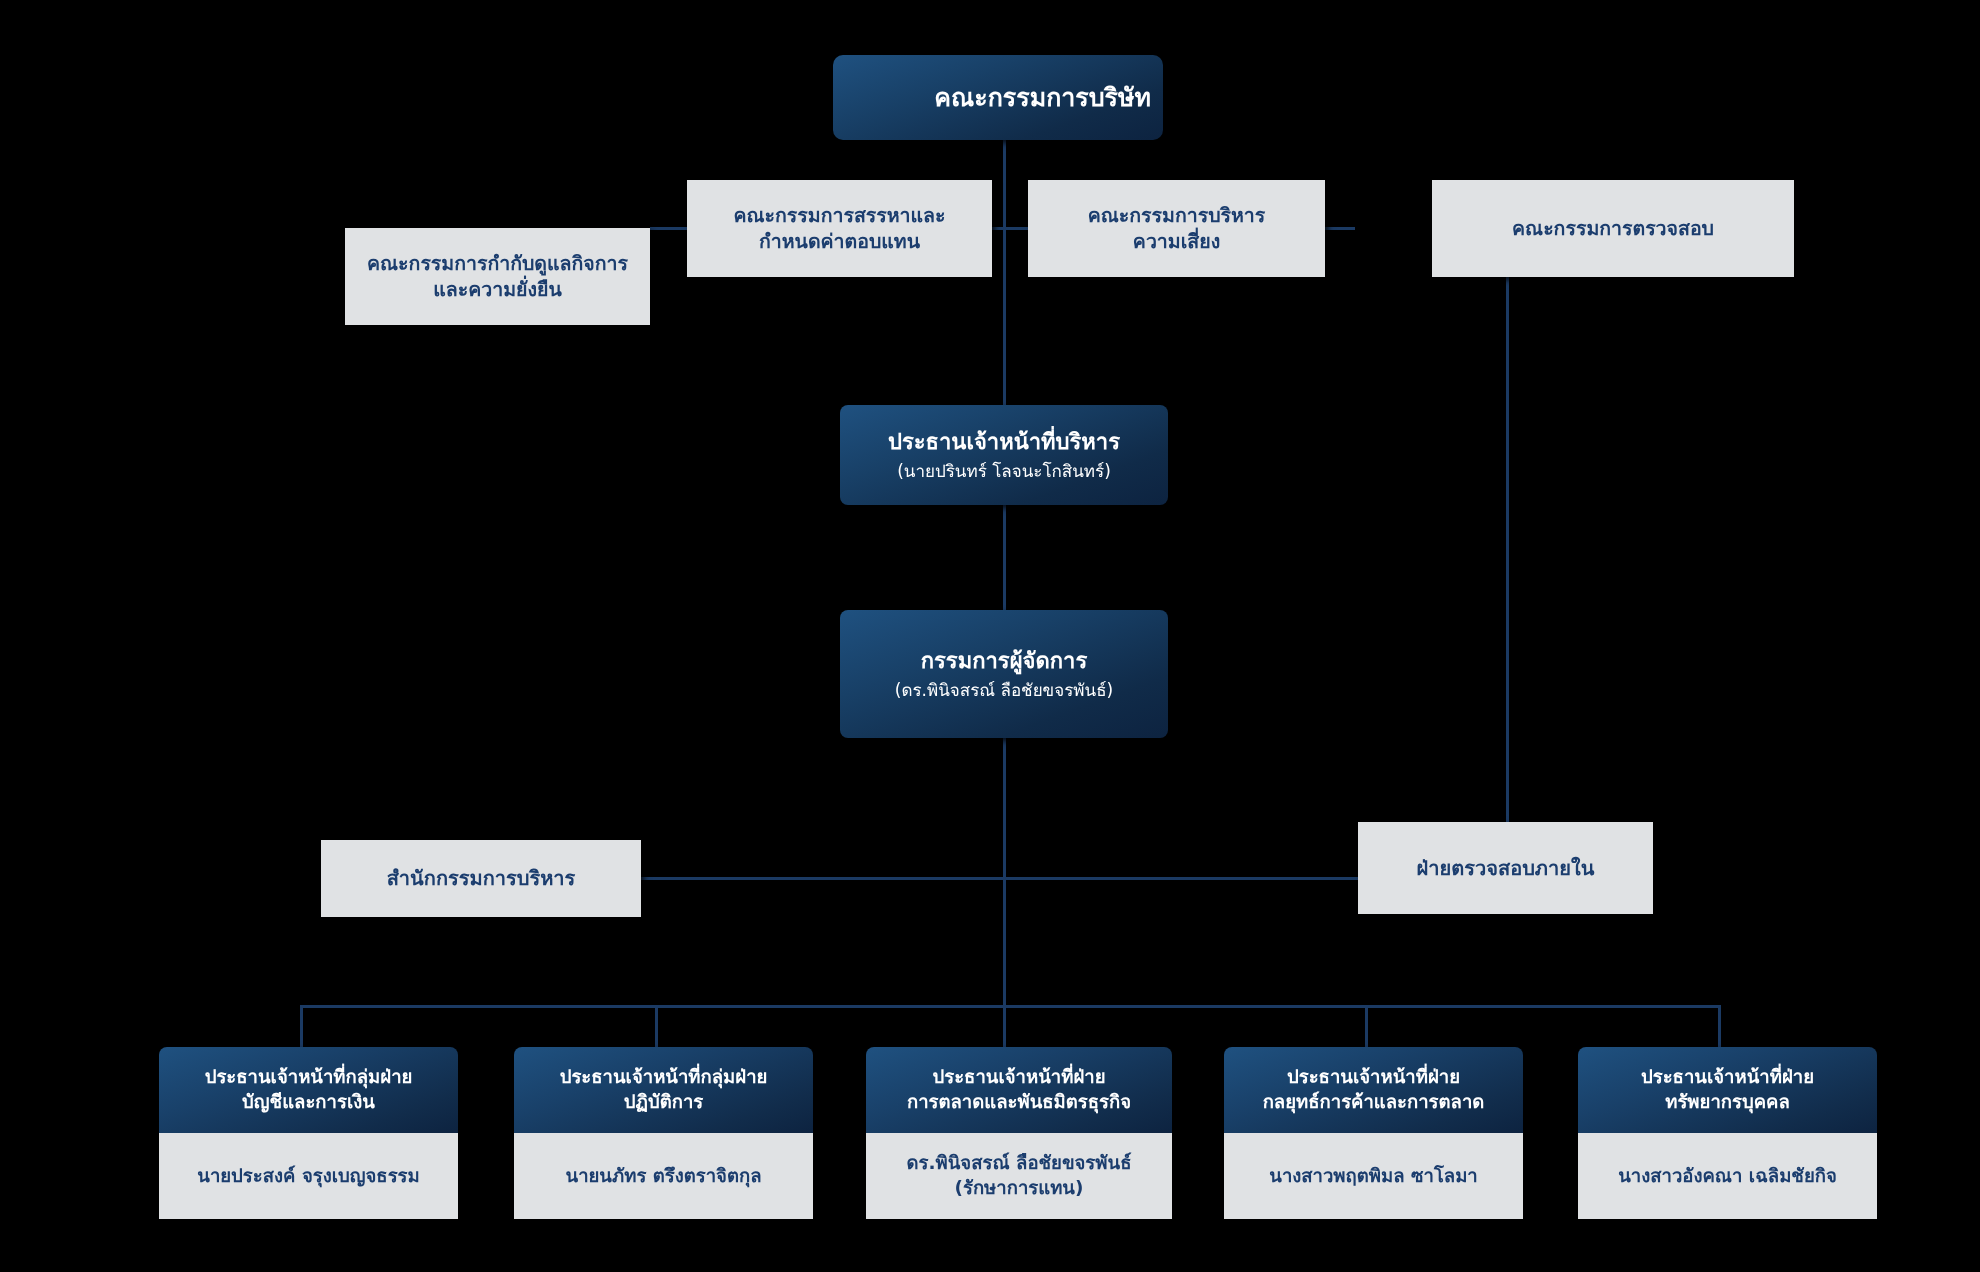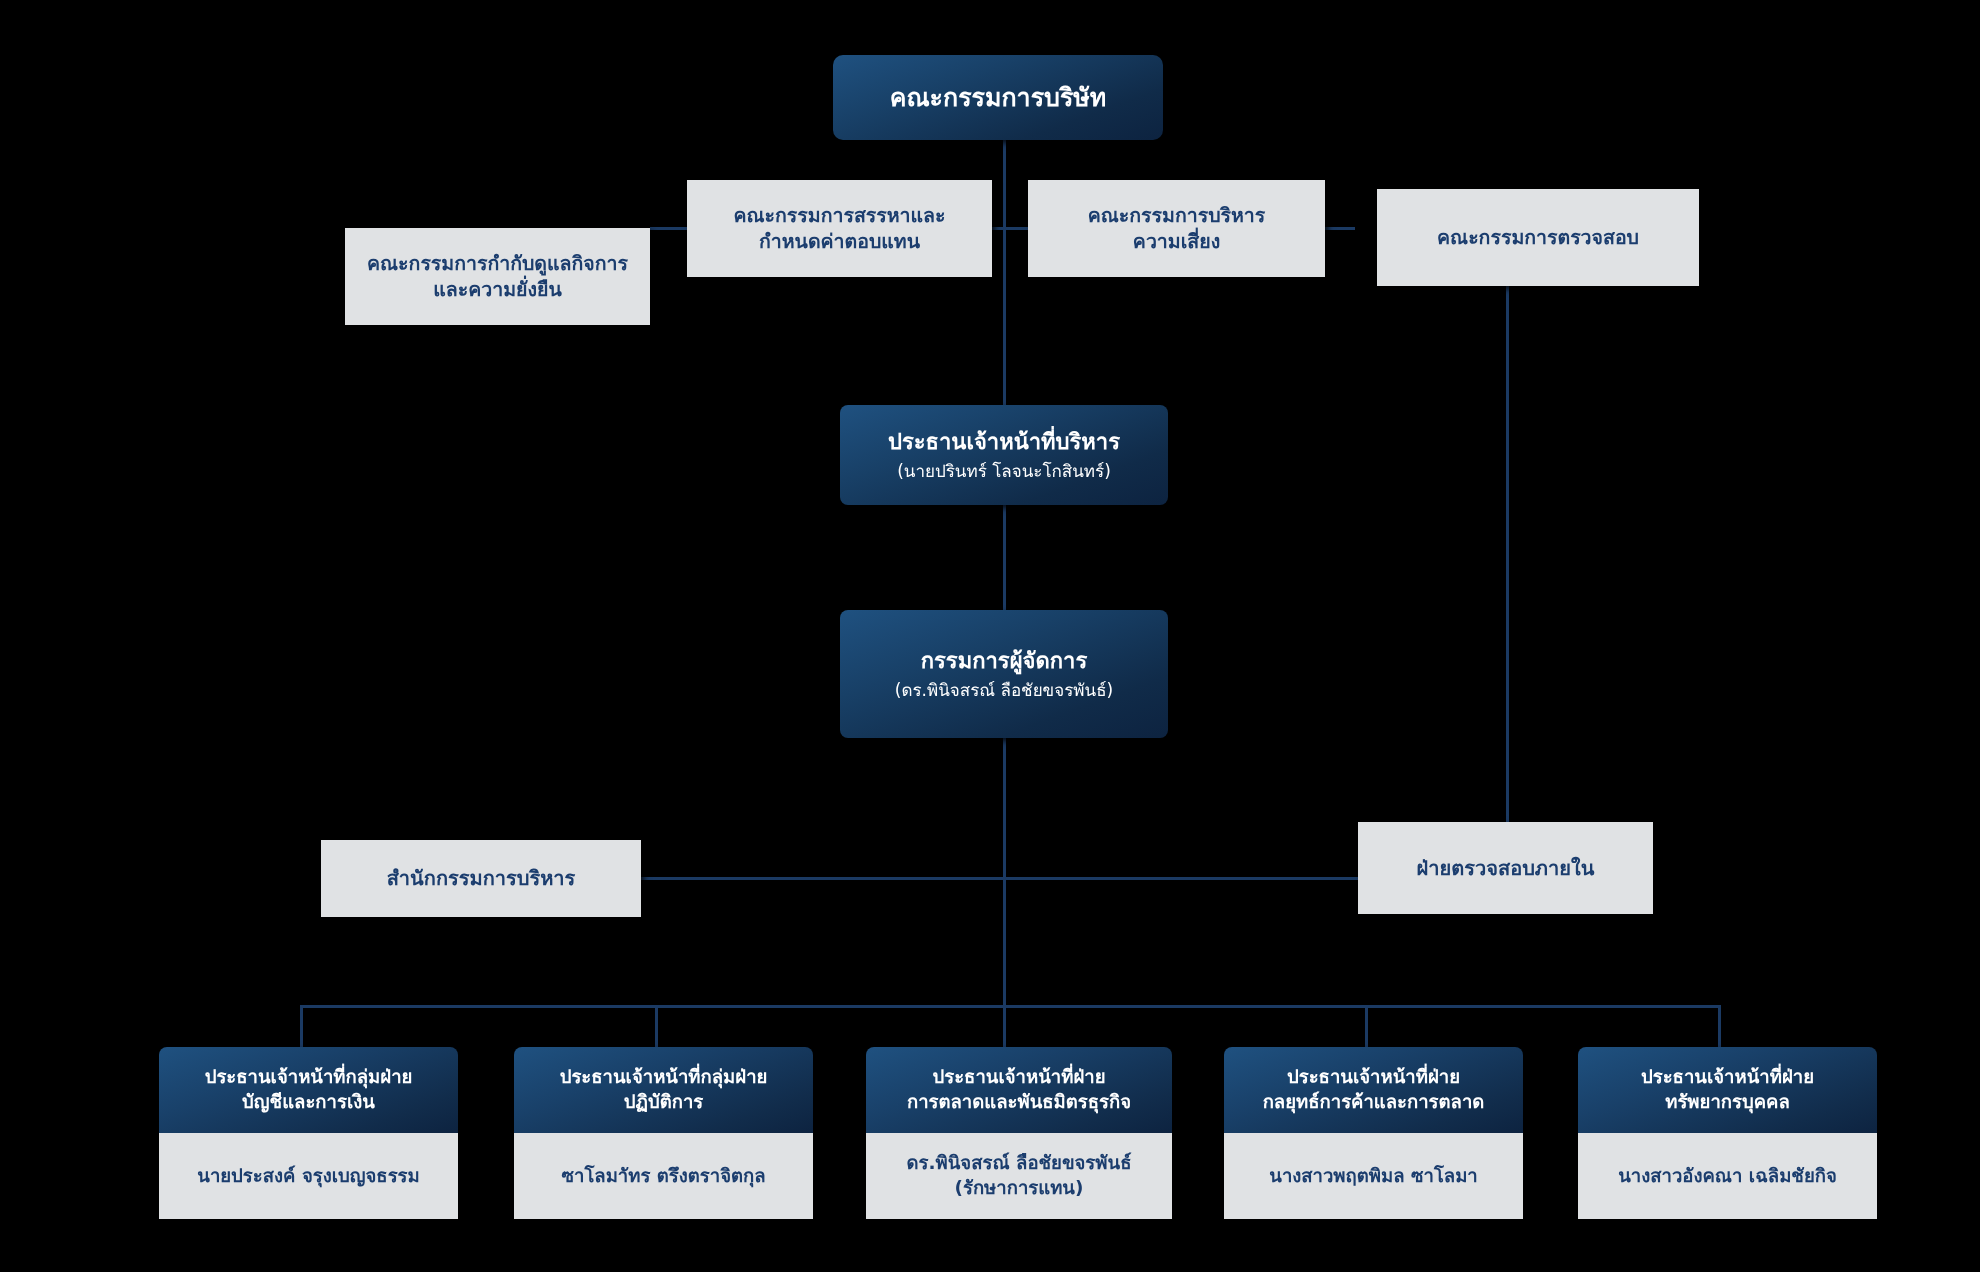--- a/index.html
+++ b/index.html
@@ -66,32 +66,32 @@
     padding: 0 10px;
     white-space: pre-line;
   }
 
   
   #board {
     left: 833px; top: 55px; width: 330px; height: 85px;
     border-radius: 10px;
     justify-content: center;
   }
-  #board .node-title { font-size: 25px; font-weight: 700; }
+  #board .node-title { font-size: 25px; font-weight: 700; text-align: right; }
 
   
   .committee {
     top: 180px; height: 97px;
   }
   .committee .node-title { font-size: 19.5px; font-weight: 600; }
 
   #committee-0 { left: 345px;  width: 305px; margin-top: 48px; }
   #committee-1 { left: 687px;  width: 305px; }
   #committee-2 { left: 1028px; width: 297px; }
-  #committee-3 { left: 1377px; width: 322px; margin-top: 9px; }
+  #committee-3 { left: 1432px; width: 362px; }
 
   
   #ceo {
     left: 840px; top: 405px; width: 328px; height: 100px;
     border-radius: 8px;
   }
   #ceo .node-title { font-size: 22px; font-weight: 600; margin-bottom: 4px; }
   #ceo .node-sub   { font-size: 17px; font-weight: 400; }
 
   
@@ -232,21 +232,21 @@
       <div class="node-sub">นายประสงค์ จรุงเบญจธรรม</div>
     </div>
   </div>
 
   <div class="officer" id="officer-1">
     <div class="head">
       <div class="node-title">ประธานเจ้าหน้าที่กลุ่มฝ่าย
 ปฏิบัติการ</div>
     </div>
     <div class="body">
-      <div class="node-sub">ซาโลมาัทร ตรึงตราจิตกุล</div>
+      <div class="node-sub">นายนภัทร ตรึงตราจิตกุล</div>
     </div>
   </div>
 
   <div class="officer" id="officer-2">
     <div class="head">
       <div class="node-title">ประธานเจ้าหน้าที่ฝ่าย
 การตลาดและพันธมิตรธุรกิจ</div>
     </div>
     <div class="body">
       <div class="node-sub">ดร.พินิจสรณ์ ลือชัยขจรพันธ์

